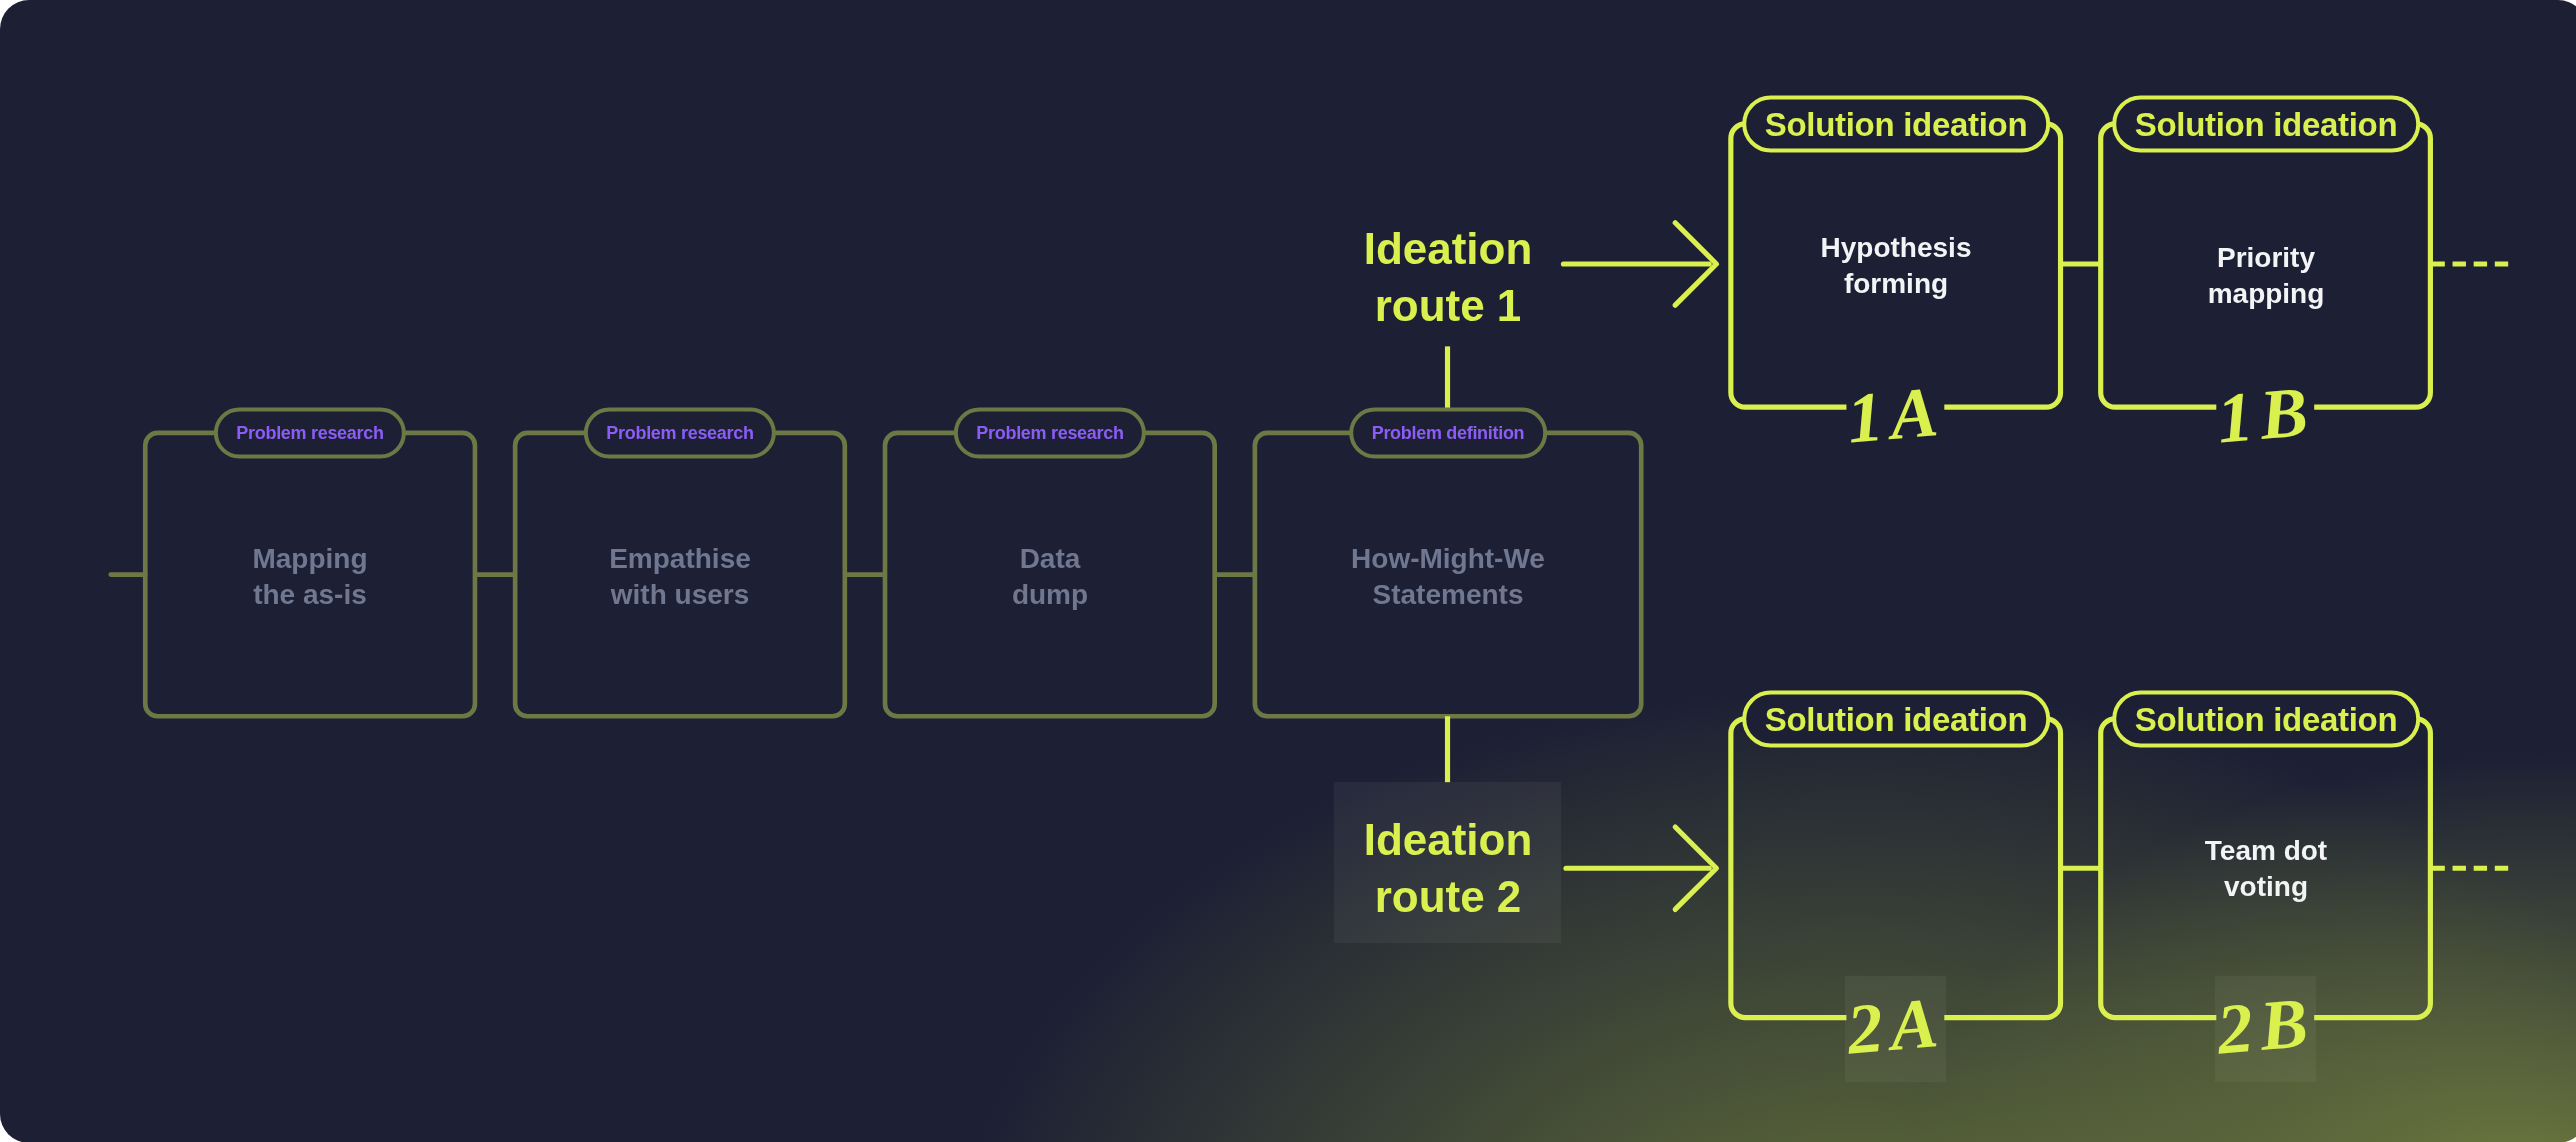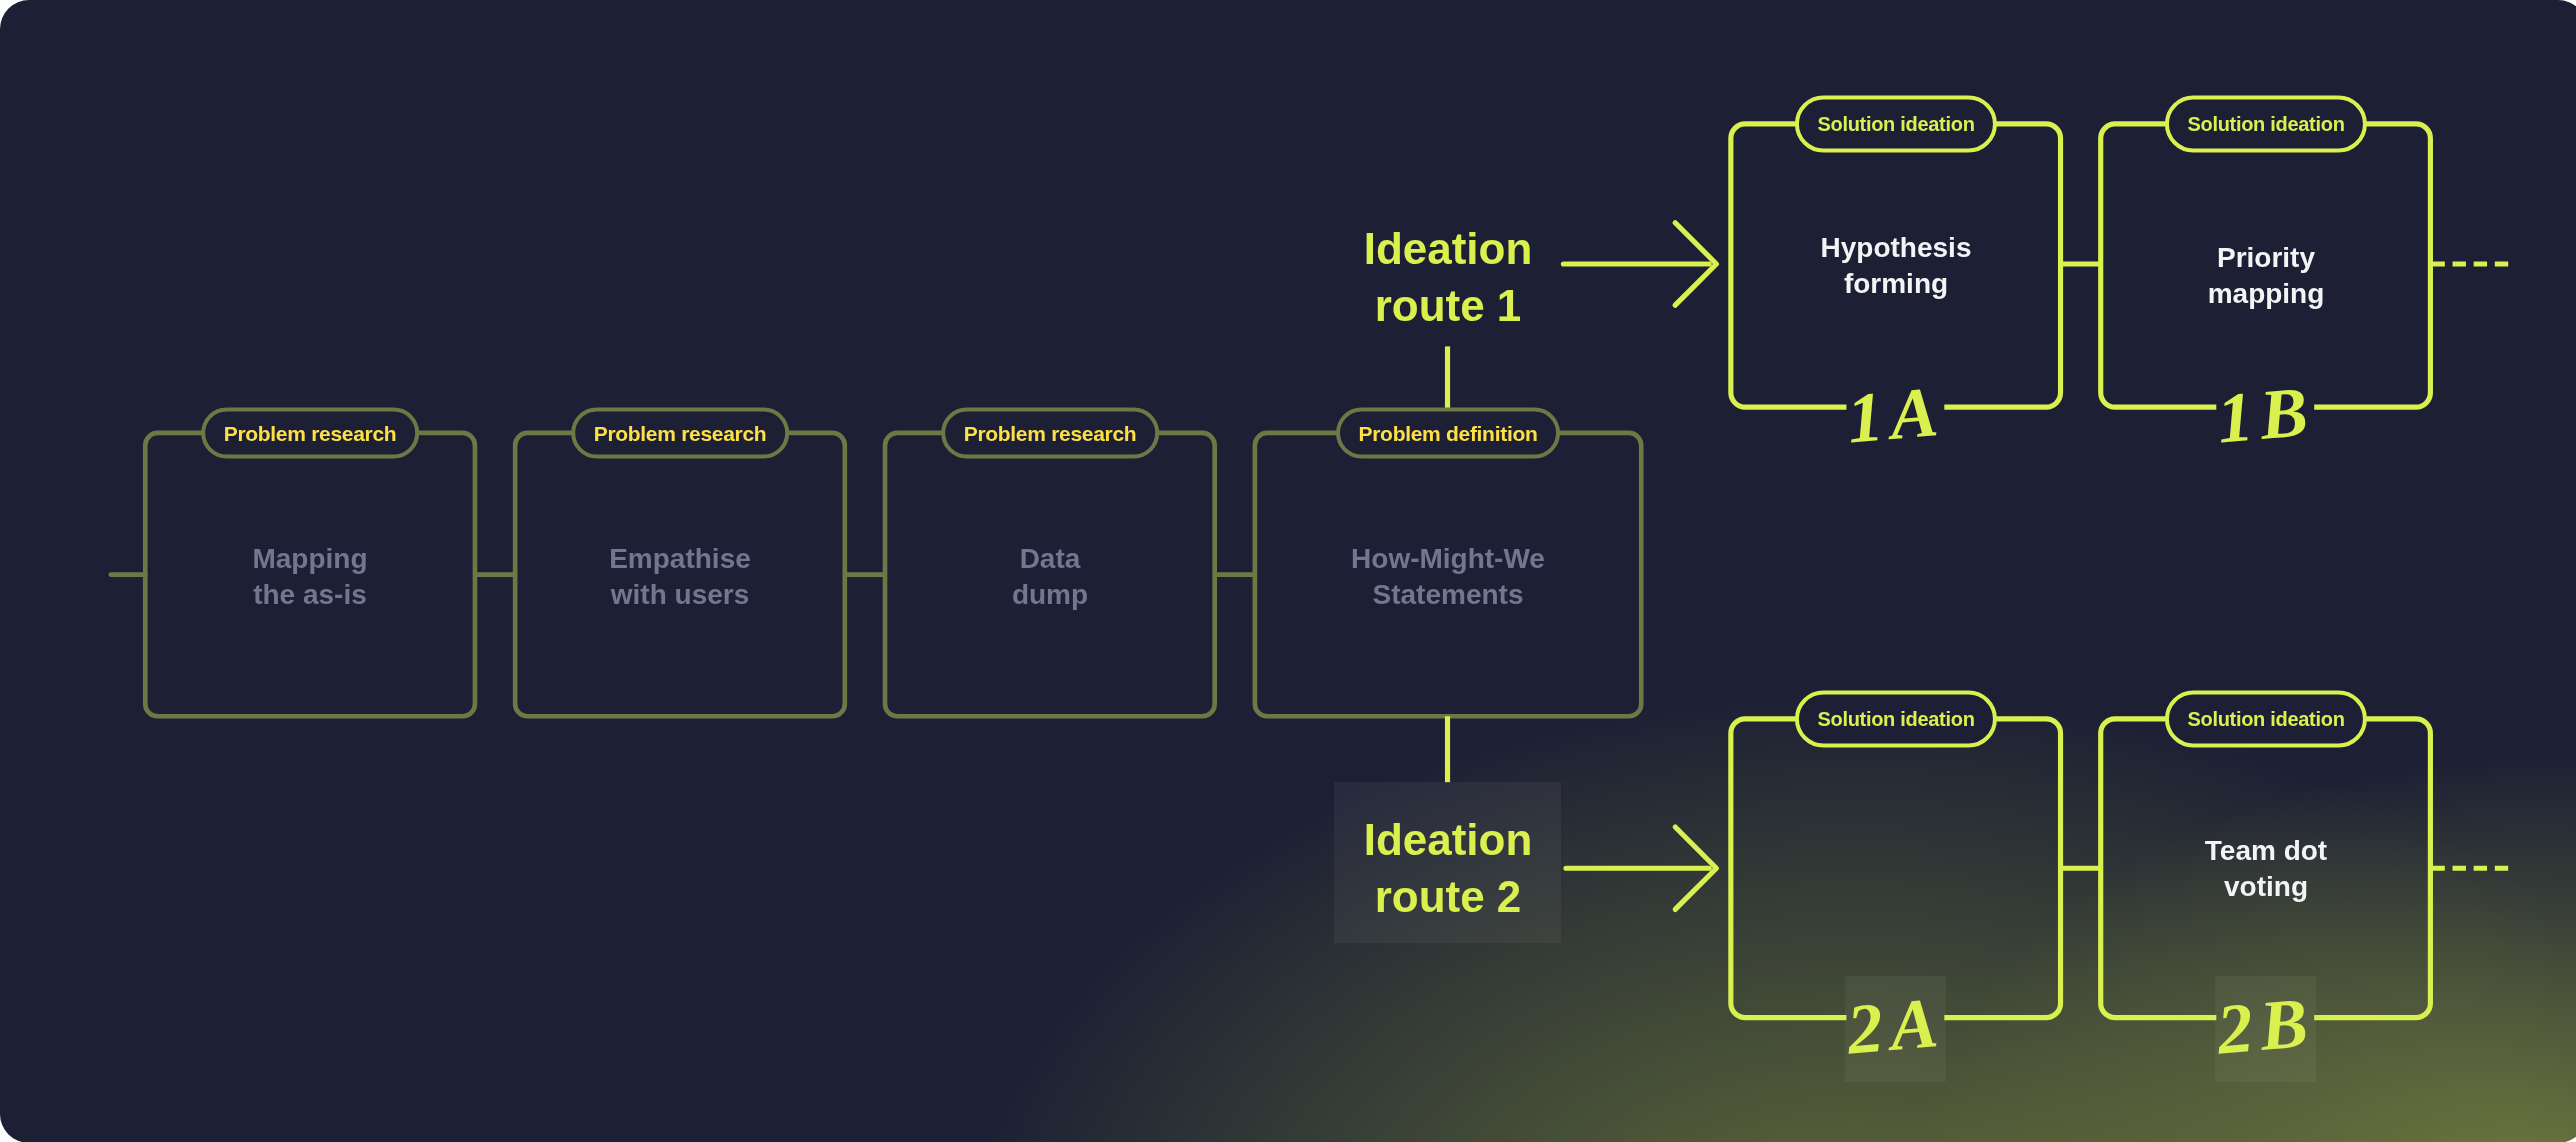--- a/index.html
+++ b/index.html
@@ -19,22 +19,22 @@
   .bright-wire { stroke:#d9f04f; stroke-width:10; fill:none; }
   .round { stroke-linecap:round; stroke-linejoin:round; }
 
   .pill {
     position:absolute; transform:translate(-50%,-50%);
     border-radius:515px; background:#1d2034;
     display:flex; align-items:center; justify-content:center;
     white-space:nowrap; font-weight:700; padding:0 18.5px;
     letter-spacing:-0.3px;
   }
-  .pill.muted  { border:4.1px solid #6d7845; color:#fde047; font-size:21px; height:43px; }
-  .pill.bright { border:4.1px solid #d9f04f; color:#d9f04f; font-size:20px; height:49px; }
+  .pill.muted  { border:4.1px solid #6d7845; color:#8b5cf6; font-size:18px; height:43px; }
+  .pill.bright { border:4.1px solid #d9f04f; color:#d9f04f; font-size:33px; height:49px; }
 
   .title {
     position:absolute; transform:translate(-50%,-50%);
     text-align:center; white-space:pre-line;
     font-weight:600; font-size:28px; line-height:1.28;
   }
   .title.muted  { color:#707790; }
   .title.bright { color:#f3f4f6; }
 
   .route-label {

